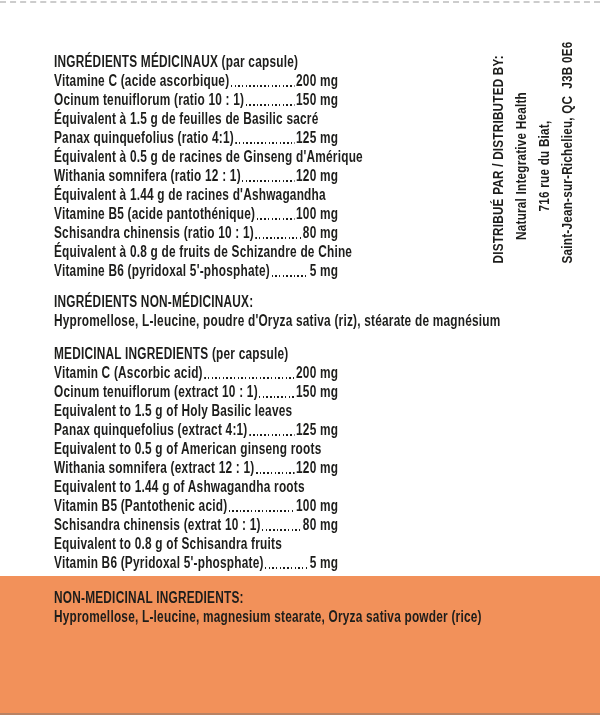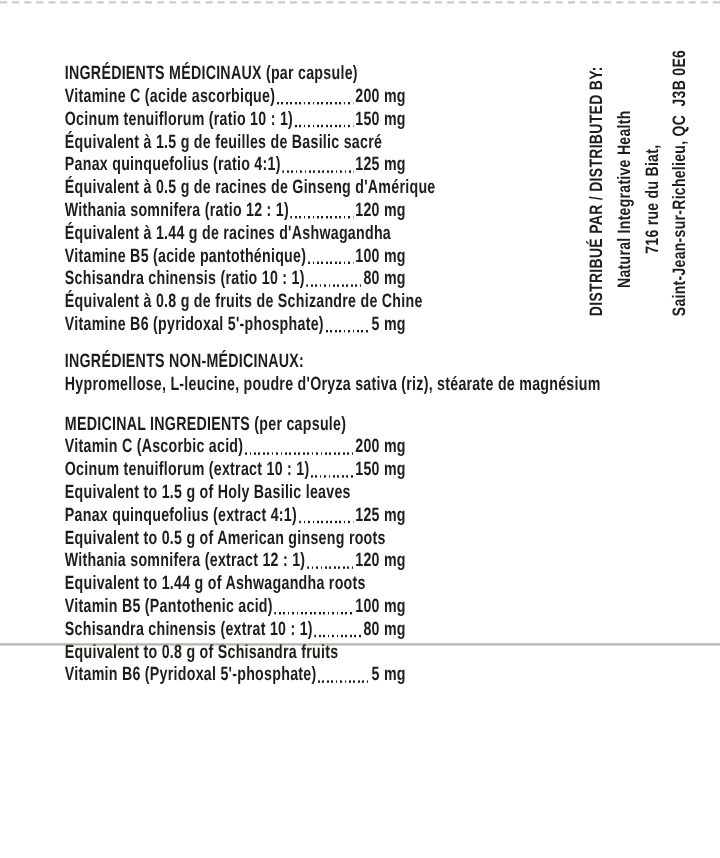--- a/index.html
+++ b/index.html
@@ -8,21 +8,21 @@
     width: 600px;
     height: 715px;
     background: #ffffff;
     font-family: "Liberation Sans", sans-serif;
     color: var(--ink, #1d1d1b);
     overflow: hidden;
   }
   .page {
     position: relative;
     width: 600px;
-    height: 538px;
+    height: 715px;
     background: #ffffff;
   }
   
   .cut-top {
     position: absolute; top: 1px; left: 0; width: 100%;
     border-top: 2px dashed #cccccc;
   }
   .cut-bottom {
     position: absolute; bottom: 0; left: 0; width: 100%;
     height: 2px; background: rgba(140,120,110,0.55);
@@ -164,16 +164,22 @@
 
   <aside class="distributor">
     <div class="vinner">
       <div class="vline">DISTRIBUÉ PAR / DISTRIBUTED BY:</div>
       <div class="vline">Natural Integrative Health</div>
       <div class="vline">716 rue du Biat,</div>
       <div class="vline">Saint-Jean-sur-Richelieu, QC  J3B 0E6</div>
     </div>
   </aside>
 
+  <footer class="orange-band">
+    <div class="band-inner">
+      <h2 class="sec-header">NON-MEDICINAL INGREDIENTS:</h2>
+      <p class="sec-text">Hypromellose, L-leucine, magnesium stearate, Oryza sativa powder (rice)</p>
+    </div>
+  </footer>
 
   <div class="cut-bottom"></div>
 
 </div>
 
 </body></html>

